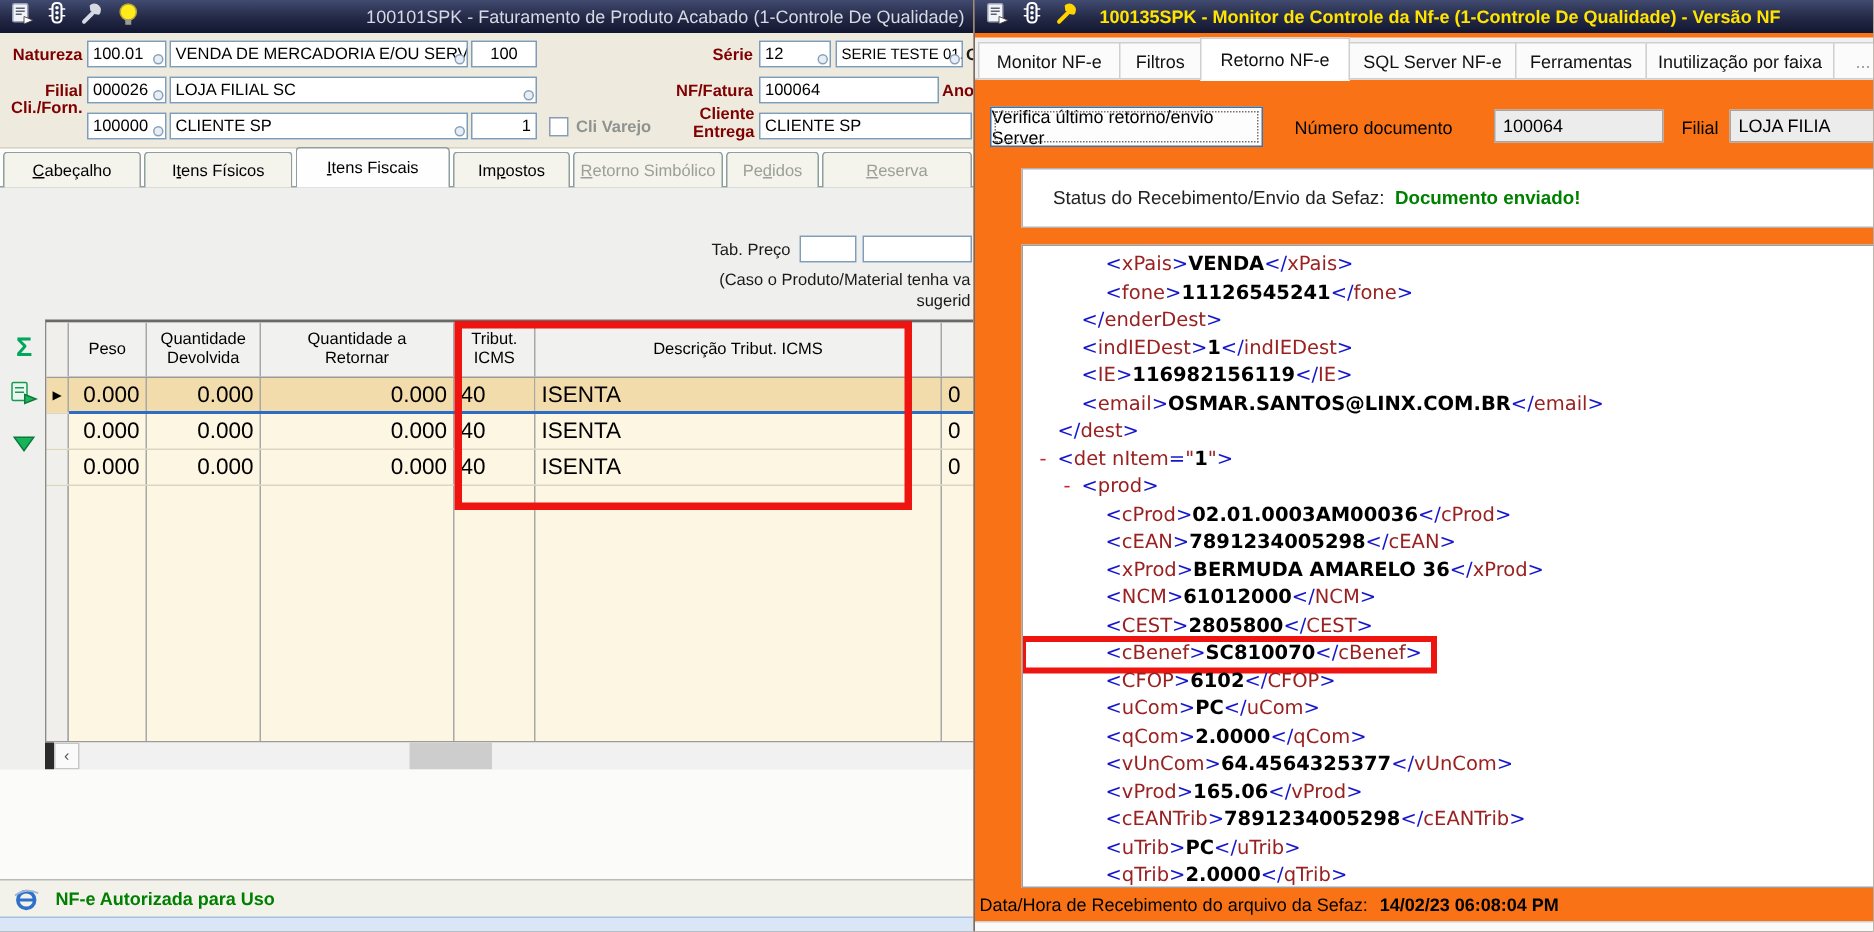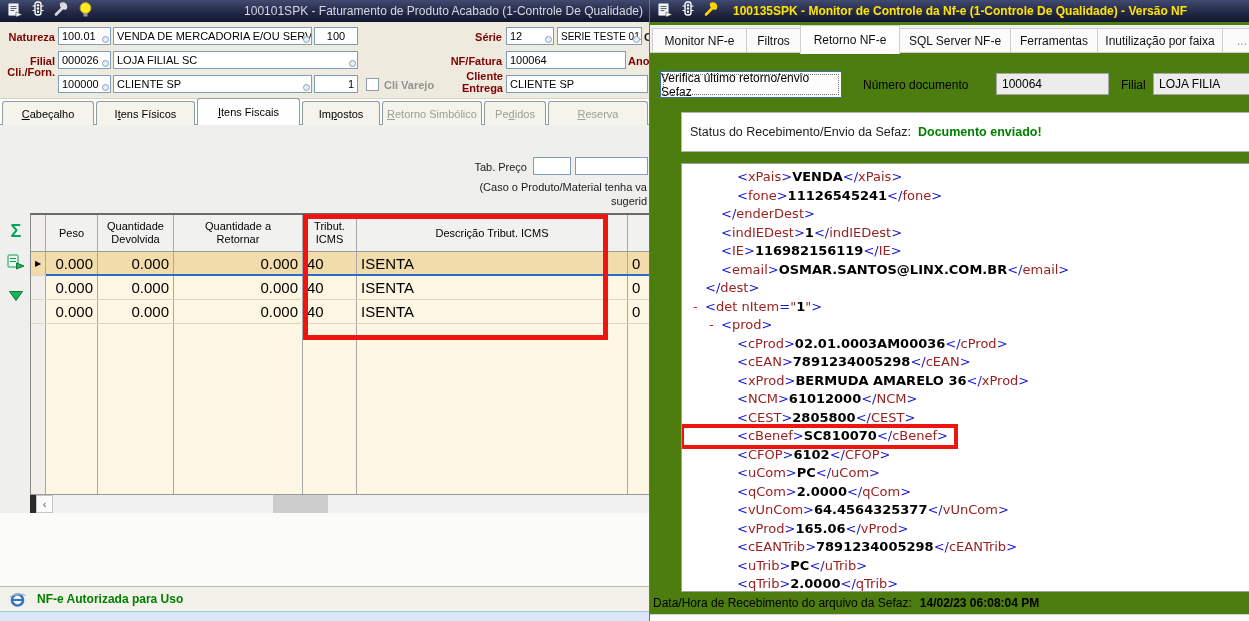--- a/index.html
+++ b/index.html
@@ -1,20 +1,20 @@
 <!DOCTYPE html>
 <html><head>
 <meta charset="utf-8">
 <style>
   html,body{margin:0;padding:0;background:#777;}
   #app{position:relative;width:1249px;height:621px;background:#fff;overflow:hidden;
        font-family:"Liberation Sans",sans-serif;-webkit-font-smoothing:antialiased;}
   .win{position:absolute;top:0;height:621px;overflow:hidden;}
   #win-l{left:0;width:649px;background:#fdfdfb;}
-  #win-r{left:649px;width:600px;background:#4d7c0f;border-left:1px solid #6e6e6e;box-sizing:border-box;}
+  #win-r{left:649px;width:600px;background:#f97316;border-left:1px solid #6e6e6e;box-sizing:border-box;}
   
   .titlebar{position:absolute;left:0;top:0;right:0;height:22px;display:flex;align-items:center;
     background:linear-gradient(180deg,#414a70 0%,#232946 55%,#121630 100%);}
   .tb-icons{display:flex;align-items:center;gap:9px;padding-left:7px;}
   .ltitle{margin-left:auto;padding-right:6px;font-size:12px;color:#d6d8e4;white-space:nowrap;}
   .rtitle{padding-left:14px;font-size:12px;font-weight:bold;color:#ffe400;white-space:nowrap;overflow:hidden;}
   
   .formarea{position:absolute;left:0;top:22px;width:649px;height:76px;background:#eeeade;border-bottom:1px solid #d8d4c4;}
   .flbl{position:absolute;font-size:11px;font-weight:bold;color:#7e0000;text-align:right;white-space:nowrap;}
   .flbl.dark{color:#1a1a1a;}
@@ -75,21 +75,21 @@
   .rtab.dis{color:#9a9a9a;}
   
   .vbtn{position:absolute;left:10px;top:71px;width:182px;height:27px;background:#fdfdfd;border:1px solid #3f73a8;
       font-size:12px;display:flex;align-items:center;justify-content:center;outline:1px dotted #707070;outline-offset:-4px;
       box-sizing:border-box;color:#000;}
   .rlabel{position:absolute;font-size:12px;color:#000;white-space:nowrap;}
   .rfld{position:absolute;background:#ececec;border:1px solid #a5a5a5;height:22px;box-sizing:border-box;font-size:12px;
       display:flex;align-items:center;padding:0 5px;white-space:nowrap;overflow:hidden;color:#000;}
   .spanel{position:absolute;left:31px;top:112px;width:580px;height:40px;background:#fff;border:1px solid #b4b4b4;
       box-sizing:border-box;display:flex;align-items:center;font-size:12.5px;}
-  .spanel .lab{margin-left:8px;color:#222;}
+  .spanel .lab{margin-left:20px;color:#222;}
   .spanel .val{margin-left:7px;color:#008000;font-weight:bold;}
   
   .xbox{position:absolute;left:31px;top:163px;width:580px;height:429px;background:#fff;border:1px solid #9f9f9f;
       overflow:hidden;font-family:"DejaVu Sans",sans-serif;font-size:13px;line-height:18.5px;
       padding:4px 6px 0 7px;box-sizing:border-box;}
   .xline{position:relative;white-space:nowrap;}
   .xm{position:absolute;color:#cc2222;top:0;}
   .xb{color:#1414cc;}
   .xt{color:#992121;}
   .xv{font-weight:bold;color:#000;}
@@ -348,21 +348,21 @@
           <span>Ferramentas</span>
         </div>
         <div class="rtab" style="left: 447px; width: 126px;">
           <span>Inutilização por faixa</span>
         </div>
         <div class="rtab dis" style="left: 572px; width: 40px;">
           <span>...</span>
         </div>
       </div>
 
-    <div class="vbtn">Verifica último retorno/envio Sefaz</div>
+    <div class="vbtn">Verifica último retorno/envio Server</div>
     <div class="rlabel" style="left:213px;top:78px;">Número documento</div>
     <div class="rfld" style="left:346px;top:73px;width:113px;">100064</div>
     <div class="rlabel" style="left:471px;top:78px;">Filial</div>
     <div class="rfld" style="left:503px;top:73px;width:100px;">LOJA FILIA</div>
 
     <div class="spanel">
       <span class="lab">Status do Recebimento/Envio da Sefaz:</span>
       <span class="val">Documento enviado!</span>
     </div>
 

